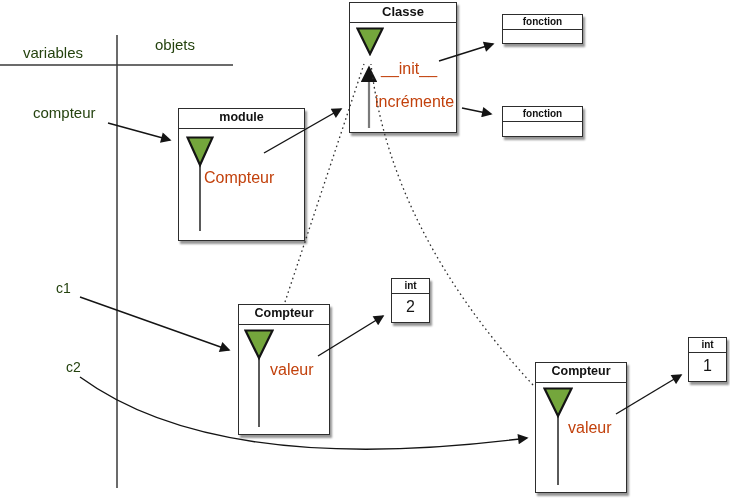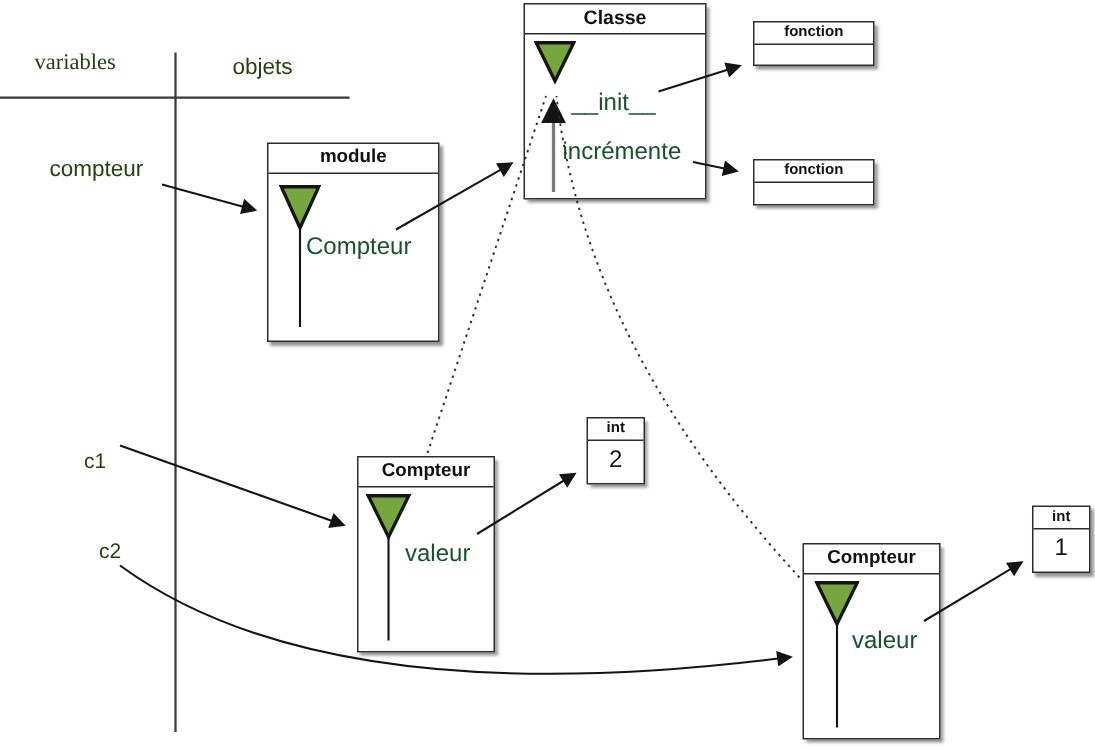--- a/index.html
+++ b/index.html
@@ -13,48 +13,48 @@
   }
   .obj{
     position:absolute;background:#fff;border:1.6px solid #2d2d2d;
     box-shadow:2px 2.5px 2px rgba(0,0,0,0.42);z-index:3;box-sizing:border-box;
   }
   .obj .hdr{
     font-weight:bold;text-align:center;border-bottom:1.6px solid #2d2d2d;
     font-size:12.5px;padding:2px 2px 3px;line-height:1.1;
   }
   .obj .hdr.small{font-size:10px;padding:1px 2px 2px;}
-  .btxt{position:absolute;font-size:16px;color:#14532d;white-space:nowrap;z-index:4;}
+  .btxt{position:absolute;font-size:16px;color:#c2410c;white-space:nowrap;z-index:4;}
   .anchor{position:absolute;z-index:4;}
   .cellval{
     position:absolute;left:0;right:0;text-align:center;font-size:16px;color:#151515;
   }
 </style>
 </head>
 <body>
 
 <div class="canvas">
 
-  <div class="glabel" style="left:23px;top:34px;font-family:Liberation Serif, serif;">variables</div>
+  <div class="glabel" style="left:23px;top:44px;">variables</div>
   <div class="glabel" style="left:155px;top:36px;">objets</div>
 
   <div class="glabel" style="left:33px;top:104px;">compteur</div>
-  <div class="glabel" style="left:56px;top:299px;font-size:14px;text-align:right;">c1</div>
+  <div class="glabel" style="left:56px;top:280px;font-size:14px;text-align:right;">c1</div>
   <div class="glabel" style="left:66px;top:359px;font-size:14px;">c2</div>
 
-  <div class="obj" style="left:178px;top:95px;width:115px;height:133px;">
+  <div class="obj" style="left:178px;top:108px;width:127px;height:133px;">
     <div class="hdr">module</div>
     <svg class="anchor" style="left:7px;top:27px;" width="28" height="97" viewBox="0 0 28 97">
       <polygon points="1.5,1.5 26.5,1.5 14,29" fill="#74a63c" stroke="#141414" stroke-width="2.2"></polygon>
       <line x1="14" y1="29" x2="14" y2="95" stroke="#141414" stroke-width="1.4"></line>
     </svg>
     <div class="btxt" style="left:25px;top:60px;">Compteur</div>
   </div>
 
-  <div class="obj" style="left:349px;top:2px;width:122px;height:131px;">
+  <div class="obj" style="left:349px;top:2px;width:108px;height:131px;">
     <div class="hdr" style="font-size:13px;">Classe</div>
     <svg class="anchor" style="left:6px;top:24px;" width="28" height="29" viewBox="0 0 28 29">
       <polygon points="1.5,1.5 26.5,1.5 14,27" fill="#74a63c" stroke="#141414" stroke-width="2.2"></polygon>
     </svg>
     <div class="btxt" style="left:31px;top:57px;">__init__</div>
     <div class="btxt" style="left:25px;top:90px;">incrémente</div>
   </div>
 
   <div class="obj" style="left:502px;top:14px;width:81px;height:30px;">
     <div class="hdr small">fonction</div>

